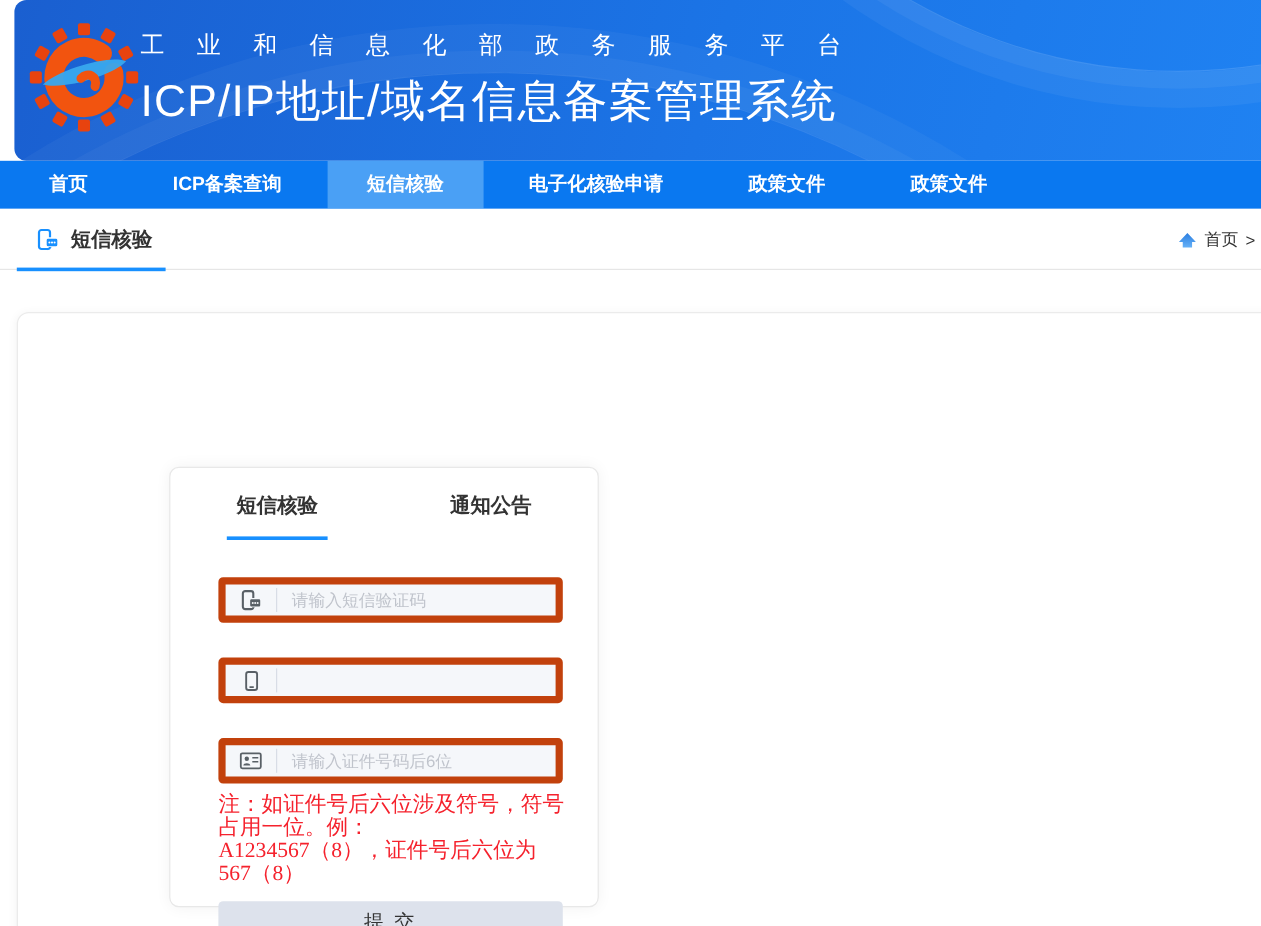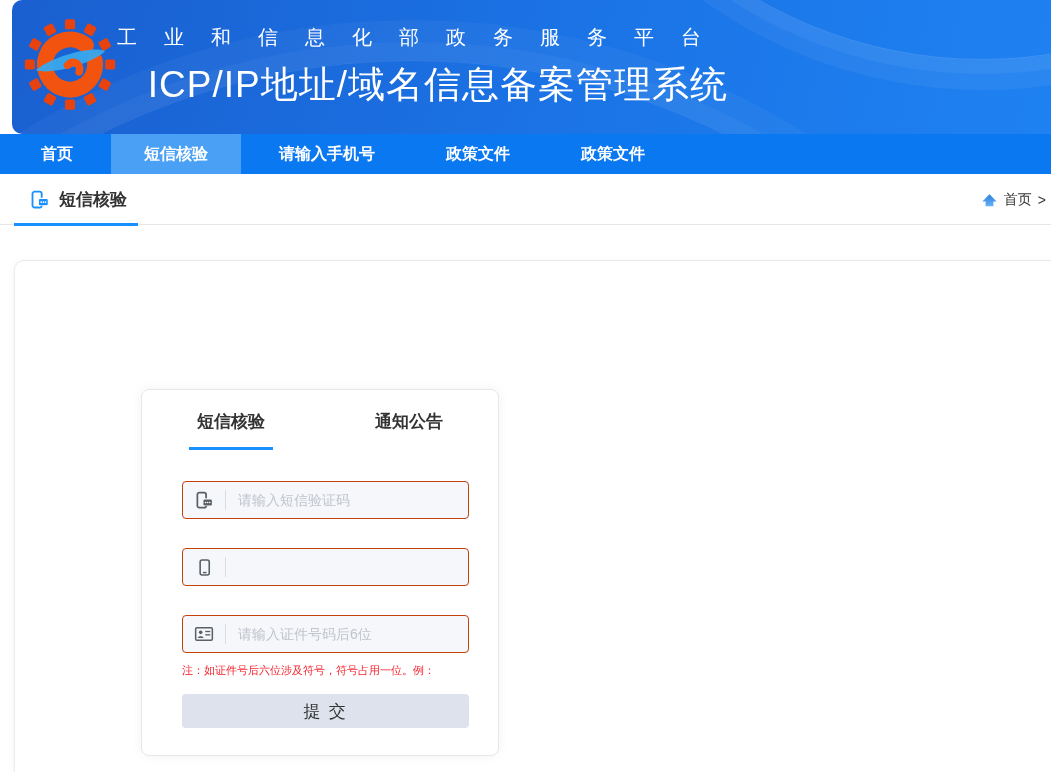--- a/index.html
+++ b/index.html
@@ -10,21 +10,21 @@
   .header { position:absolute; left:12px; top:0; width:1051px; height:134px;
     background:linear-gradient(105deg,#1a5fd0 0%, #1b74e6 55%, #1f82f2 100%);
     overflow:hidden;border-radius:10px; }
   .header .deco1, .header .deco2 { position:absolute; border-radius:50%;
     border:1px solid rgba(255,255,255,.14); }
   .header .deco1 { width:900px; height:900px; left:520px; top:-840px; box-shadow:0 0 0 14px rgba(255,255,255,.05), 0 0 0 30px rgba(255,255,255,.05); }
   .header .deco2 { width:1400px; height:1400px; left:-300px; top:60px; border-color:rgba(255,255,255,.10); box-shadow:0 0 0 18px rgba(255,255,255,.04), 0 0 0 40px rgba(255,255,255,.04); }
   .logo { position:absolute; left:12px; top:12px; width:92px; height:110px; }
   .titles { position:absolute; left:105px; top:24px; color:#fff; }
   .subtitle { font-size:20px; letter-spacing:27px; white-space:nowrap; font-weight:400; }
-  .apptitle { margin-top:9px; font-size:37px; font-weight:500; letter-spacing:1px; white-space:nowrap;text-align:right; }
+  .apptitle { margin-top:9px; font-size:37px; font-weight:500; letter-spacing:1px; white-space:nowrap; }
 
   
   .nav { position:absolute; left:0; top:134px; width:1051px; height:40px;
     background:#0a78f0; display:flex; align-items:stretch; padding-left:8px; gap:5px; }
   .nav-item { color:#fff; font-size:16px; font-weight:bold; line-height:40px;
     padding:0 33px; cursor:pointer; white-space:nowrap; }
   .nav-item.active { background:#4aa0f5; }
 
   
   .crumbbar { position:absolute; left:0; top:174px; width:1051px; height:51px;
@@ -45,28 +45,28 @@
   .card { position:absolute; left:126px; top:128px; width:358px; height:367px;
     background:#fff; border:1px solid #e8e8e8; border-radius:8px;
     box-shadow:0 0 12px rgba(0,0,0,.05); }
   .tabs { display:flex; height:62px; }
   .tab { flex:1; display:flex; align-items:center; justify-content:center;
     font-size:17px; font-weight:bold; color:#333; cursor:pointer; position:relative; }
   .tab.active::after { content:""; position:absolute; bottom:2px; left:50%;
     transform:translateX(-50%); width:84px; height:3px; background:#1890ff; }
   .fields { margin:29px 35px 0 40px; width:287px; }
   .inp { display:flex; align-items:center; height:38px; margin-bottom:29px;
-    background:#f5f7fa; border:1px solid #c2410c; border-radius:4px; }
+    background:#f5f7fa; border:6px solid #c2410c; border-radius:4px; }
   .inp:nth-child(3) { margin-bottom:4px; }
   .inp .ic { width:42px; display:flex; justify-content:center; color:#596066; }
   .inp .sep { width:1px; height:20px; background:#d8dde6; }
   .inp input { flex:1; height:100%; border:none; outline:none; background:transparent;
     padding:0 12px; font-size:14px; color:#333; font-family:inherit; }
   .inp input::placeholder { color:#c0c4cc; }
-  .note { margin:8px 35px 14px 40px; width:290px; font-size:11px; line-height:19px; color:#f5222d;font-family:Liberation Serif, serif; }
+  .note { margin:8px 35px 14px 40px; width:290px; font-size:18px; line-height:19px; color:#f5222d;font-family:Liberation Serif, serif; }
   .submit { display:block; margin:5px 35px 0 40px; width:287px; height:34px;
     background:#dde2ec; border:none; border-radius:4px; font-size:17px; color:#333;
     letter-spacing:2px; cursor:pointer; font-family:Liberation Serif, serif; }
 </style>
 </head>
 <body>
 
 <div class="header">
   <div class="deco1"></div>
   <div class="deco2"></div>
@@ -92,22 +92,23 @@
     </svg>
   </div>
   <div class="titles">
     <div class="subtitle">工业和信息化部政务服务平台</div>
     <div class="apptitle">ICP/IP地址/域名信息备案管理系统</div>
   </div>
 </div>
 
 <div class="nav">
   <div class="nav-item">首页</div>
+  <div class="nav-item">ICP备案查询</div>
   <div class="nav-item active">短信核验</div>
-  <div class="nav-item">请输入手机号</div>
+  <div class="nav-item">电子化核验申请</div>
   <div class="nav-item">政策文件</div>
   <div class="nav-item">政策文件</div>
 </div>
 
 <div class="crumbbar">
   <div class="sect">
     <svg viewBox="0 0 24 24" width="20" height="20" style="color:#1890ff">
       <rect x="3" y="2" width="11" height="19" rx="2.5" fill="none" stroke="currentColor" stroke-width="2.2"></rect>
       <rect x="10" y="10" width="12" height="9" rx="2" fill="currentColor" stroke="#fff" stroke-width="1.4"></rect>
       <path d="M13 19 l-1.6 3.2 l4.4-3.2 z" fill="currentColor"></path>
@@ -178,17 +179,18 @@
             <line x1="13.5" y1="13" x2="19.5" y2="13" stroke="currentColor" stroke-width="1.6"></line>
           </svg>
         </span>
         <span class="sep"></span>
         <input type="text" placeholder="请输入证件号码后6位" style="">
       </div>
     </div>
 
     <div class="note">
       <div>注：如证件号后六位涉及符号，符号占用一位。例：</div>
+      <div>A1234567（8），证件号后六位为567（8）</div>
     </div>
 
     <button class="submit">提 交</button>
   </div>
 </div>
 
 </body></html>

